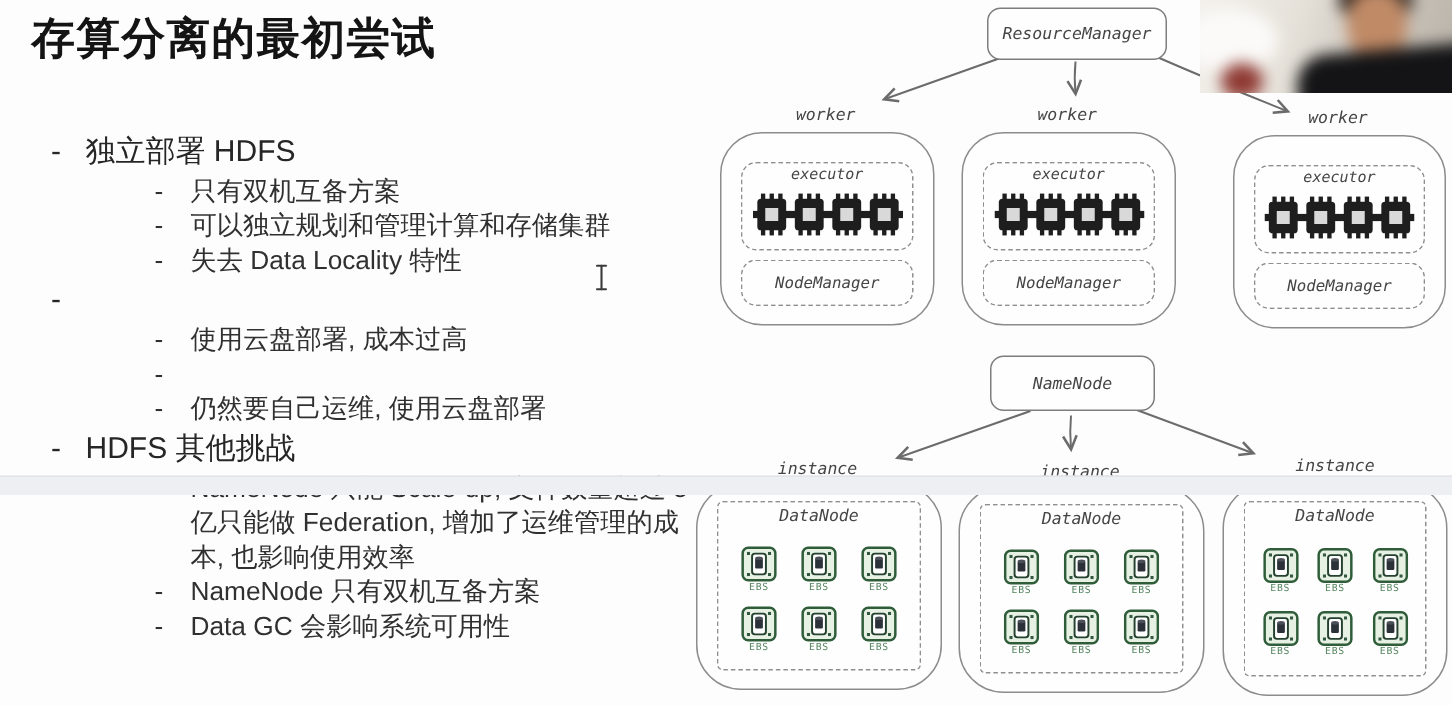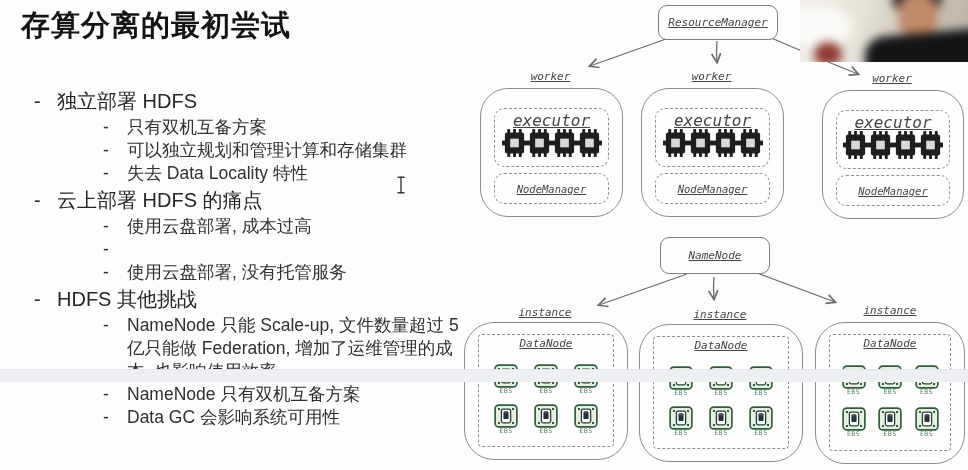--- a/index.html
+++ b/index.html
@@ -1,37 +1,37 @@
 <!DOCTYPE html>
 <html><head>
 <meta charset="utf-8">
 <style>
   html,body{margin:0;padding:0;}
   body{width:968px;height:470px;overflow:hidden;background:#fdfdfd;
        font-family:"Liberation Sans",sans-serif;}
-  .stage{position:relative;width:968px;height:382px;background:#fdfdfd;}
+  .stage{position:relative;width:968px;height:330px;background:#fdfdfd;}
 
   
   .title{position:absolute;left:21px;top:6px;font-size:29px;font-weight:bold;
          color:#141414;letter-spacing:1px;margin:0;}
   .bullets{position:absolute;left:24px;top:86px;width:448px;color:#2e2e2e;}
   .l1{display:flex;font-size:20px;line-height:30px;color:#262626;}
   .l1 .dash{width:23px;padding-left:10px;flex:none;}
   .l2{display:flex;font-size:17.5px;line-height:23px;color:#303030;}
   .l2 .dash{width:24px;padding-left:79px;flex:none;box-sizing:content-box;}
   .l2 .txt{flex:1;max-width:336px;}
 
   
-  .hand{font-family:"DejaVu Sans Mono",monospace;font-style:italic;color:#454545;text-decoration:underline;}
+  .hand{font-family:"DejaVu Sans Mono",monospace;font-style:italic;color:#454545;}
   .node{position:absolute;border:1.5px solid #7d7d7d;border-radius:9px;background:#fefefe;
         display:flex;align-items:center;justify-content:center;font-size:11px;z-index:2;}
   .bigbox{position:absolute;border:1.4px solid #8c8c8c;border-radius:28px;background:#fefefe;z-index:2;}
   .floatlbl{position:absolute;text-align:center;font-size:11px;z-index:2;}
   .dashed{position:absolute;border:1.3px dashed #8f8f8f;border-radius:10px;}
-  .dashed .lbl{position:absolute;top:2px;left:0;width:100%;text-align:center;font-size:16px;}
+  .dashed .lbl{position:absolute;top:2px;left:0;width:100%;text-align:center;font-size:10px;}
   .exec{left:13px;right:13px;top:19px;height:57px;}
   .chips{position:absolute;left:50%;transform:translateX(-50%);top:19px;}
   .nm{left:13px;right:13px;top:84px;height:29px;display:flex;align-items:center;
       justify-content:center;font-size:10.5px;}
   .dn{left:13px;right:13px;top:11px;bottom:12px;}
   .tiles{position:absolute;left:4px;right:4px;top:20px;bottom:2px;display:flex;
          flex-wrap:wrap;justify-content:space-evenly;align-content:space-evenly;}
   .tile{width:34px;display:flex;flex-direction:column;align-items:center;}
   .ebs-lbl{font-size:6.5px;color:#55855f;letter-spacing:.5px;margin-top:-1px;
            font-family:"DejaVu Sans Mono",monospace;}
@@ -109,32 +109,31 @@
     <div class="l2">
       <span class="dash">-</span>
       <span class="txt">可以独立规划和管理计算和存储集群</span>
     </div>
     <div class="l2">
       <span class="dash">-</span>
       <span class="txt">失去 Data Locality 特性</span>
     </div>
     <div class="l1">
       <span class="dash">-</span>
-      <span class="txt">云上部署 HDFS 的痛点</span>
     </div>
     <div class="l2">
       <span class="dash">-</span>
       <span class="txt">使用云盘部署, 成本过高</span>
     </div>
     <div class="l2">
       <span class="dash">-</span>
     </div>
     <div class="l2">
       <span class="dash">-</span>
-      <span class="txt">使用云盘部署, 没有托管服务</span>
+      <span class="txt">仍然要自己运维, 使用云盘部署</span>
     </div>
     <div class="l1">
       <span class="dash">-</span>
       <span class="txt">HDFS 其他挑战</span>
     </div>
     <div class="l2">
       <span class="dash">-</span>
       <span class="txt">NameNode 只能 Scale-up, 文件数量超过 5 亿只能做 Federation, 增加了运维管理的成本, 也影响使用效率</span>
     </div>
     <div class="l2">

